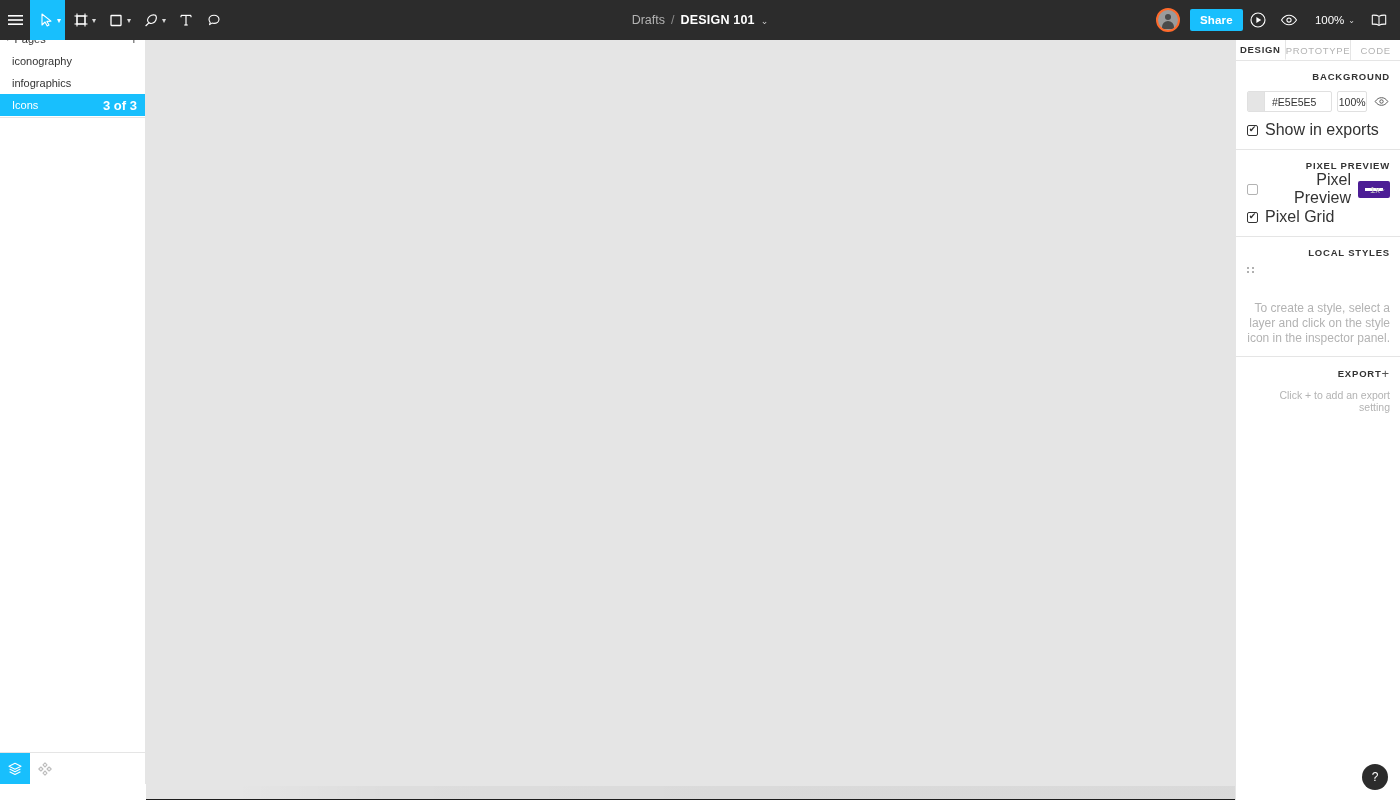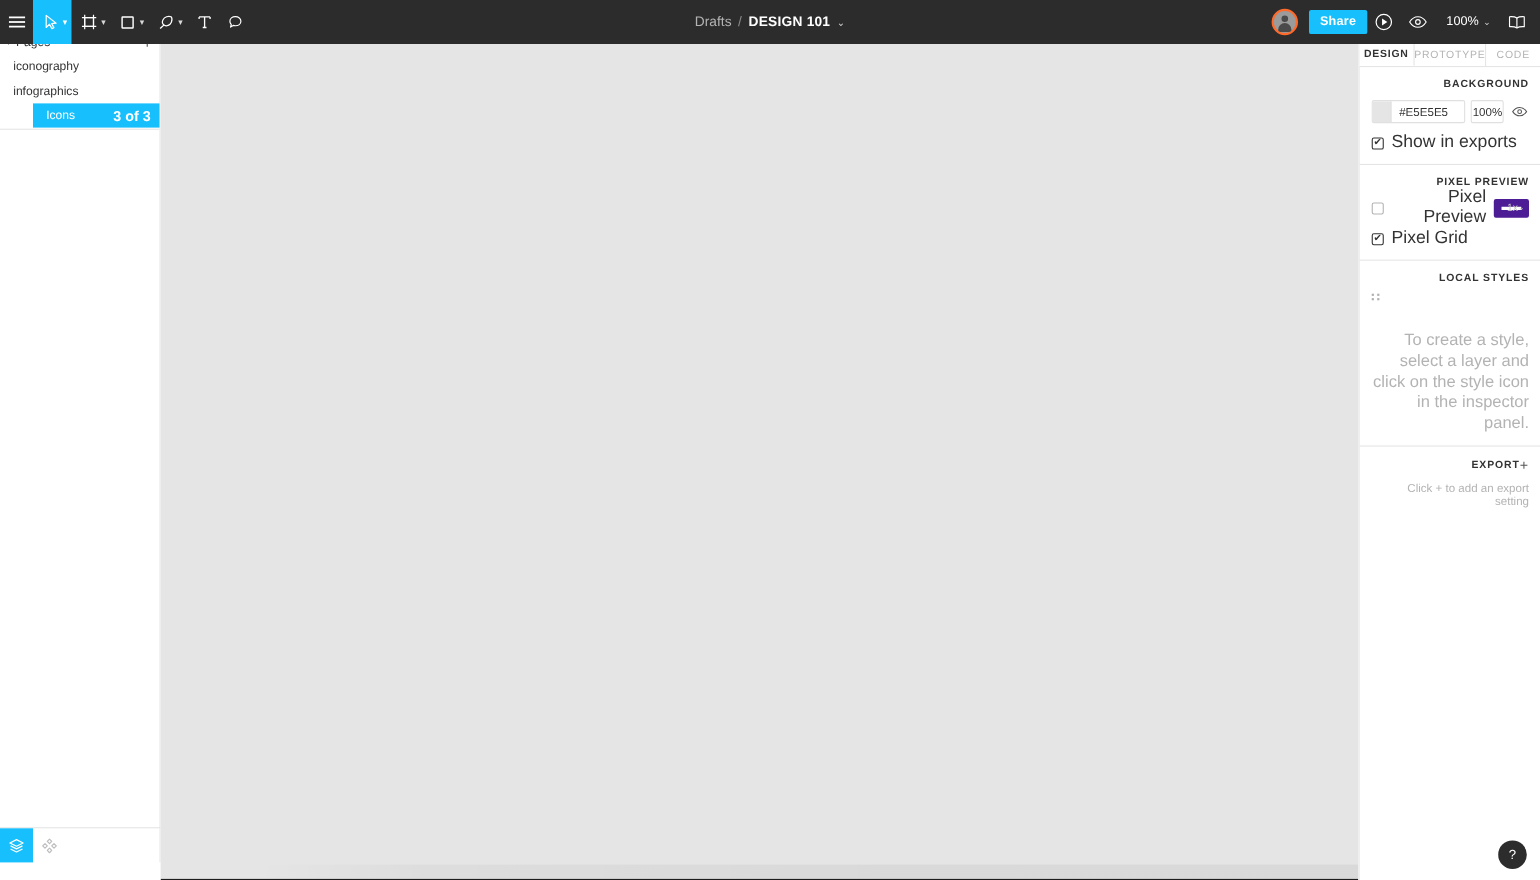--- a/index.html
+++ b/index.html
@@ -73,21 +73,21 @@
     height: 22px; display: flex; align-items: center; padding: 0 7px 0 6px;
     font-size: 11px; color: #333; margin-top: 4px;
   }
   .pages-caret { font-size: 7px; color: #555; margin-right: 5px; position: relative; top: 0px; }
   .pages-title { flex: 1; font-size: 11px; color: #333; }
   .plus-btn { font-size: 14px; color: #555; line-height: 1; cursor: default; font-weight: 400; }
   .page-row {
     height: 22px; display: flex; align-items: center; padding: 0 8px 0 12px;
     font-size: 11px; color: #333; cursor: default;
   }
-  .page-row.selected { background: #18bffd; color: #ffffff; margin-left: 30px; }
+  .page-row.selected { background: #18bffd; color: #ffffff; }
   .page-name { flex: 1; }
   .page-count { font-size: 13px; font-weight: bold; }
   .pages-divider { border-bottom: 1px solid #e5e5e5; margin-top: 1px; }
 
   .left-bottom {
     position: absolute; left: 0; bottom: 0; width: 146px; height: 32px;
     border-top: 1px solid #e5e5e5; display: flex; align-items: stretch;
   }
   .lb-tab { width: 30px; display: flex; align-items: center; justify-content: center; cursor: default; }
   .lb-tab.active { background: #18bffd; }
@@ -148,21 +148,21 @@
   .check-label { font-size: 16px; color: #333; }
   .sel-1x {
     margin-left: auto; border: 7px solid #4c1d95; border-radius: 2px; height: 17px; width: 32px;
     display: flex; align-items: center; justify-content: space-between; padding: 0 3px 0 5px;
     font-size: 9.5px; color: #c8c8c8;
   }
   .sel-1x .chev2 { font-size: 7px; color: #c8c8c8; }
 
   .dots-icon { display: grid; grid-template-columns: 3px 3px; grid-gap: 2px; width: 8px; margin: 3px 0 10px 0; }
   .dots-icon i { width: 2px; height: 2px; background: #b0b0b0; display: block; }
-  .hint { font-size: 15px; color: #b3b3b3; line-height: 1.25; margin-top: 28px; }
+  .hint { font-size: 12px; color: #b3b3b3; line-height: 1.25; margin-top: 28px; }
   .export-hint { font-size: 10.5px; color: #b3b3b3; }
   .sec-plus { font-size: 13px; color: #555; font-weight: 400; line-height: 1; cursor: default; }
 
   .help-btn {
     position: absolute; right: 12px; bottom: 10px; width: 26px; height: 26px;
     border-radius: 50%; background: #2c2c2c; color: #ffffff;
     display: flex; align-items: center; justify-content: center;
     font-size: 12px; z-index: 50; cursor: default;
   }
 </style>

